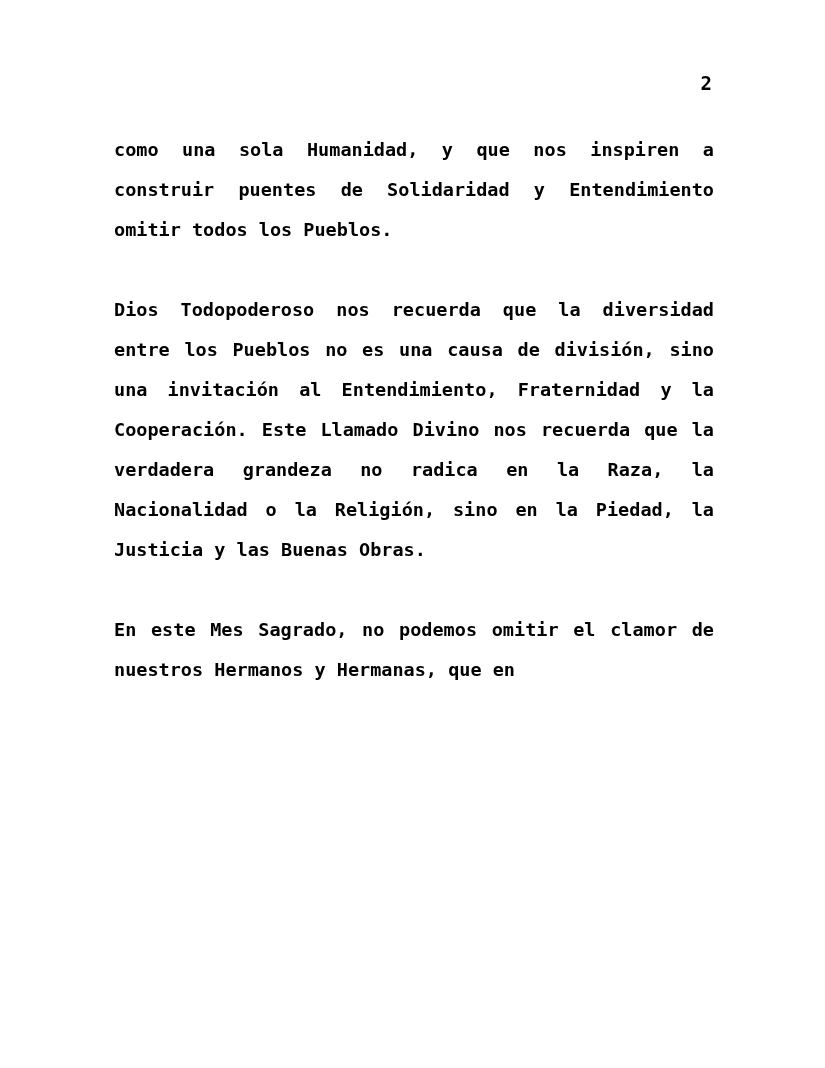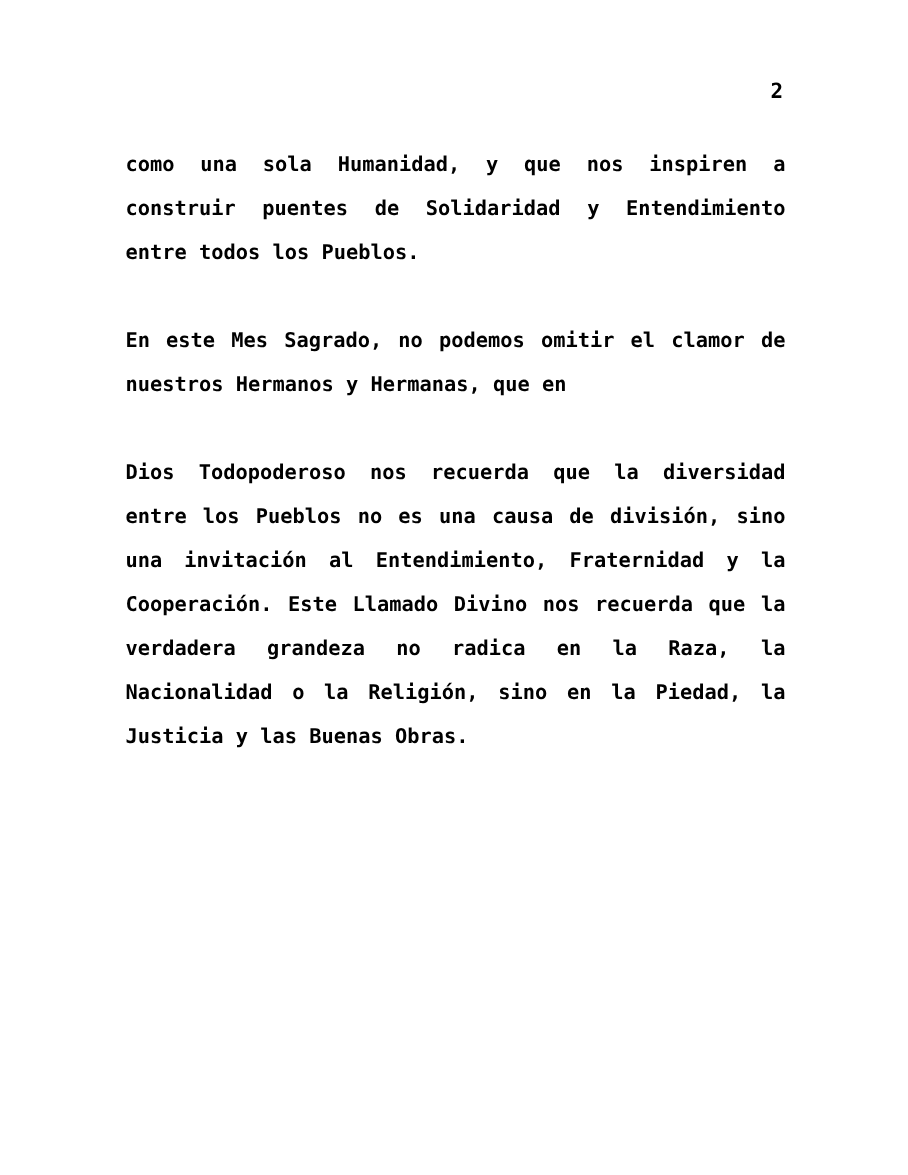--- a/index.html
+++ b/index.html
@@ -55,18 +55,18 @@
   }
 </style>
 </head>
 <body>
 
 <div class="page">
 
   <div class="page-number">2</div>
 
   <div class="body-text">
-    <p class="para">como una sola Humanidad, y que nos inspiren a construir puentes de Solidaridad y Entendimiento entre todos los Pueblos.</p>
+    <p class="para">como una sola Humanidad, y que nos inspiren a construir puentes de Solidaridad y Entendimiento omitir todos los Pueblos.</p>
+    <p class="para">Dios Todopoderoso nos recuerda que la diversidad entre los Pueblos no es una causa de división, sino una invitación al Entendimiento, Fraternidad y la Cooperación. Este Llamado Divino nos recuerda que la verdadera grandeza no radica en la Raza, la Nacionalidad o la Religión, sino en la Piedad, la Justicia y las Buenas Obras.</p>
     <p class="para">En este Mes Sagrado, no podemos omitir el clamor de nuestros Hermanos y Hermanas, que en</p>
-    <p class="para">Dios Todopoderoso nos recuerda que la diversidad entre los Pueblos no es una causa de división, sino una invitación al Entendimiento, Fraternidad y la Cooperación. Este Llamado Divino nos recuerda que la verdadera grandeza no radica en la Raza, la Nacionalidad o la Religión, sino en la Piedad, la Justicia y las Buenas Obras.</p>
   </div>
 
 </div>
 
 </body></html>

